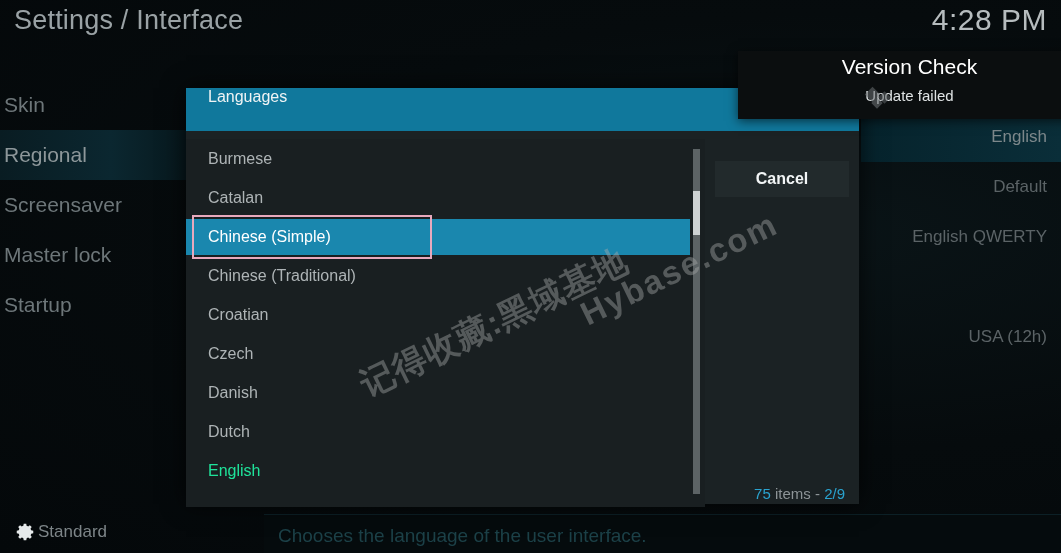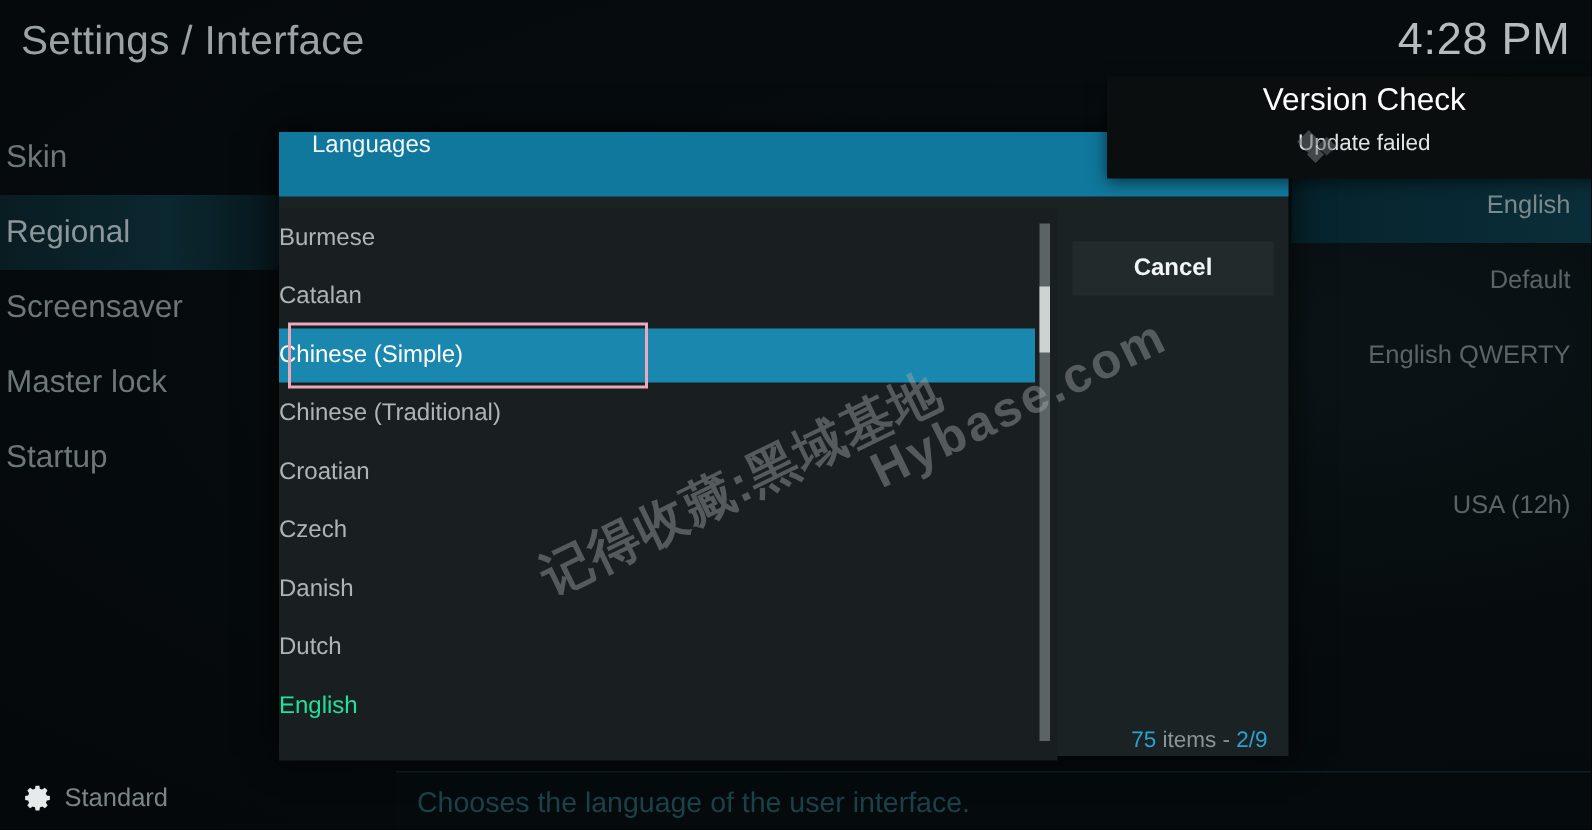--- a/index.html
+++ b/index.html
@@ -21,21 +21,21 @@
   
   #bg-app {
     position: absolute;
     inset: 0;
     background:
       radial-gradient(ellipse at 78% 42%, #0a1417 0%, #060b0d 48%, #04080a 100%),
       linear-gradient(180deg, #060a0c 0%, #04080a 100%);
   }
   .bg-header {
     position: absolute;
-    top: 8px; left: 0; right: 0;
+    top: 1px; left: 0; right: 0;
     height: 56px;
     padding-left: 28px;
   }
   #page-title {
     position: absolute;
     left: 14px;
     top: 4px;
     font-size: 27px;
     color: #9aa2a5;
     letter-spacing: .2px;
@@ -95,21 +95,21 @@
   }
   .setting-row.spacer { color: transparent; }
 
   
   #bottom-left {
     position: absolute;
     left: 14px;
     bottom: 10px;
     display: flex;
     align-items: center;
-    gap: 7px;
+    gap: 2px;
   }
   #gear-icon svg { display: block; }
   #level-label {
     font-size: 17px;
     color: #7d8588;
   }
   #desc-bar {
     position: absolute;
     left: 264px;
     right: 0;
@@ -161,20 +161,21 @@
     width: 519px;
     height: 368px;
     background: #191f21;
     overflow: hidden;
   }
   .list-item {
     position: relative;
     height: 39px;
     display: flex;
     align-items: center;
+    padding-left: 22px;
     font-size: 16px;
     color: #aeb4b6;
   }
   .list-item.current { color: #1fe29a; }
   .list-item.selected {
     color: #ffffff;
   }
   .sel-bar {
     position: absolute;
     left: 0;

